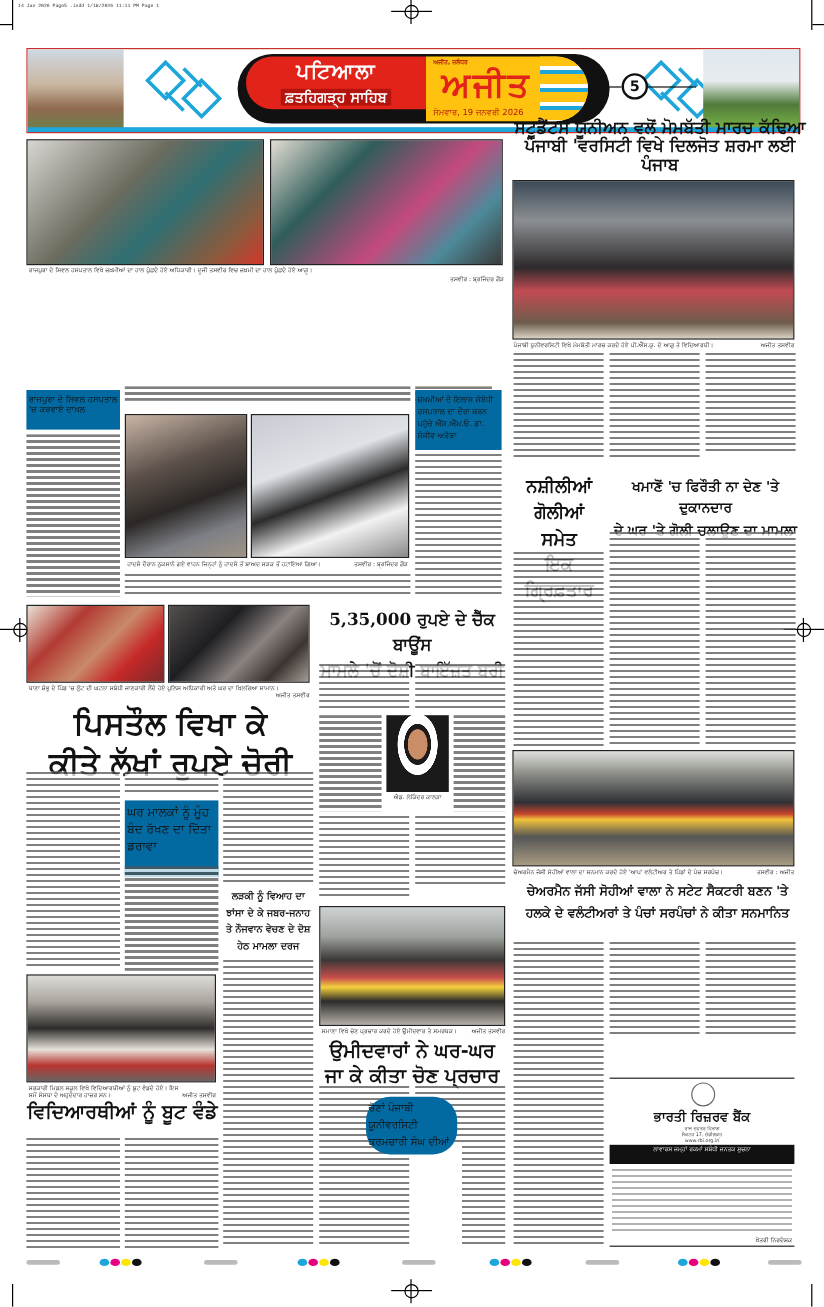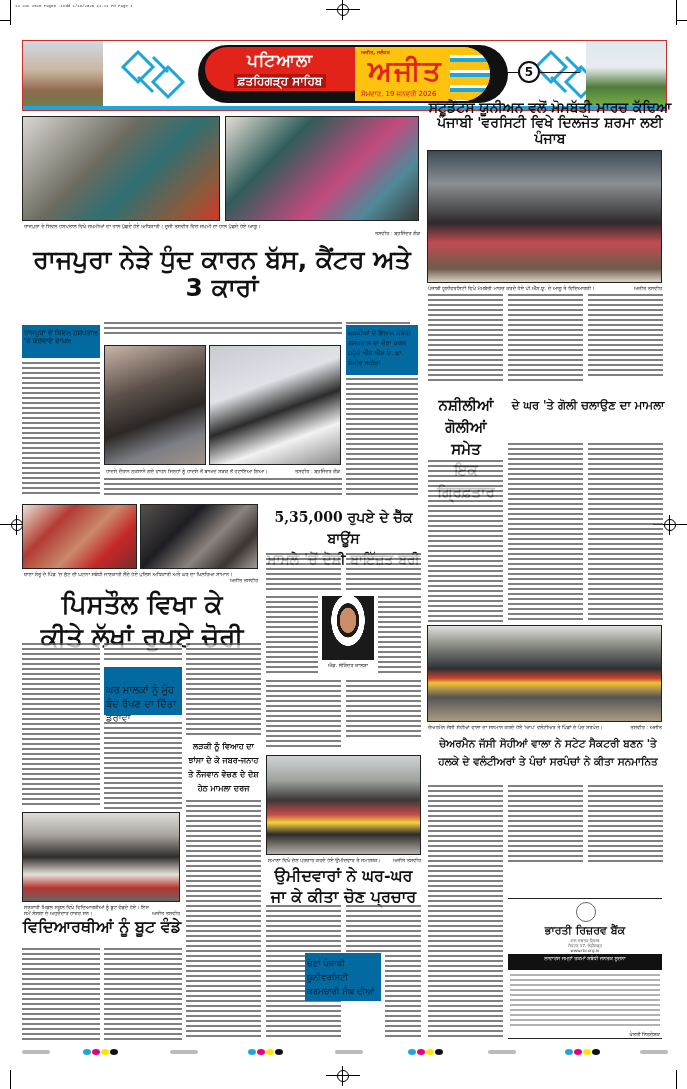--- a/index.html
+++ b/index.html
@@ -104,21 +104,20 @@
   <div class="pageline"></div>
   <div class="mast-photo-r"></div>
   <div class="mast-blue"></div>
 </div>
 
 <div class="photo" style="left:22px;top:116px;width:198px;height:105px;background:linear-gradient(135deg,#d9d6d2 0%,#6b6b5e 40%,#2f6f73 60%,#8c5a3c 85%,#d2372b 100%);"></div>
 <div class="photo" style="left:225px;top:116px;width:194px;height:105px;background:linear-gradient(135deg,#e3ddd3 0%,#2f5d5a 30%,#c34a7d 60%,#4e8a9a 80%,#3a3a3a 100%);"></div>
 <div class="caption" style="left:24px;top:223px;width:395px;">ਰਾਜਪੁਰਾ ਦੇ ਸਿਵਲ ਹਸਪਤਾਲ ਵਿਖੇ ਜ਼ਖ਼ਮੀਆਂ ਦਾ ਹਾਲ ਪੁੱਛਦੇ ਹੋਏ ਅਧਿਕਾਰੀ। ਦੂਜੀ ਤਸਵੀਰ ਵਿਚ ਜ਼ਖ਼ਮੀ ਦਾ ਹਾਲ ਪੁੱਛਦੇ ਹੋਏ ਆਗੂ।</div>
 <div class="caption" style="left:360px;top:230px;width:60px;text-align:right;">ਤਸਵੀਰ : ਬ੍ਰਜਿੰਦਰ ਗੌੜ</div>
 <div class="hl" style="left:22px;top:246px;width:400px;font-size:25px;">
-  <div>ਰਾਜਪੁਰਾ ਨੇੜੇ ਧੁੰਦ ਕਾਰਨ ਬੱਸ, ਕੈਂਟਰ ਅਤੇ 3 ਕਾਰਾਂ</div>
 </div>
 <div class="yellowbox" style="left:22px;top:325px;width:78px;height:33px;font-size:7px;padding:4px 2px;">ਰਾਜਪੁਰਾ ਦੇ ਸਿਵਲ ਹਸਪਤਾਲ 'ਚ ਕਰਵਾਏ ਦਾਖ਼ਲ</div>
 <div class="text-block" style="left:22px;top:362px;width:78px;height:135px;"></div>
 <div class="text-block" style="left:104px;top:322px;width:238px;height:12px;"></div>
 <div class="text-block" style="left:346px;top:322px;width:64px;height:12px;"></div>
 <div class="photo" style="left:104px;top:345px;width:102px;height:120px;background:linear-gradient(160deg,#c9b5a7 0%,#5d524b 35%,#2b2725 60%,#7d7f86 80%,#a09486 100%);"></div>
 <div class="photo" style="left:209px;top:345px;width:132px;height:120px;background:linear-gradient(160deg,#c8cbd1 0%,#dfe3e8 35%,#2b2b2b 55%,#f2f2f2 75%,#8a8a8a 100%);"></div>
 <div class="caption" style="left:106px;top:468px;width:170px;">ਹਾਦਸੇ ਦੌਰਾਨ ਨੁਕਸਾਨੇ ਗਏ ਵਾਹਨ ਜਿਨ੍ਹਾਂ ਨੂੰ ਹਾਦਸੇ ਤੋਂ ਬਾਅਦ ਸੜਕ ਤੋਂ ਹਟਾਇਆ ਗਿਆ।</div>
 <div class="caption" style="left:280px;top:468px;width:60px;text-align:right;">ਤਸਵੀਰ : ਬ੍ਰਜਿੰਦਰ ਗੌੜ</div>
 <div class="text-block" style="left:104px;top:478px;width:238px;height:20px;"></div>
@@ -137,36 +136,37 @@
 <div class="text-block" style="left:588px;top:294px;width:75px;height:85px;"></div>
 
 <div class="hl" style="left:428px;top:395px;width:76px;font-size:15px;line-height:1.45;">
   <div>ਨਸ਼ੀਲੀਆਂ</div>
   <div>ਗੋਲੀਆਂ ਸਮੇਤ</div>
   <div>ਇਕ ਗ੍ਰਿਫ਼ਤਾਰ</div>
 </div>
 <div class="text-block" style="left:428px;top:460px;width:75px;height:165px;"></div>
 
 <div class="hl" style="left:508px;top:396px;width:160px;font-size:11.5px;line-height:1.6;">
+  <div>ਖਮਾਣੋਂ 'ਚ ਫਿਰੌਤੀ ਨਾ ਦੇਣ 'ਤੇ ਦੁਕਾਨਦਾਰ</div>
   <div>ਦੇ ਘਰ 'ਤੇ ਗੋਲੀ ਚਲਾਉਣ ਦਾ ਮਾਮਲਾ</div>
 </div>
 <div class="text-block" style="left:508px;top:443px;width:75px;height:180px;"></div>
 <div class="text-block" style="left:588px;top:443px;width:75px;height:180px;"></div>
 
 <div class="photo" style="left:22px;top:504px;width:115px;height:65px;background:linear-gradient(135deg,#e9e1d4 0%,#b23b33 30%,#c98a6a 55%,#c62828 75%,#7b2a2a 100%);"></div>
 <div class="photo" style="left:140px;top:504px;width:118px;height:65px;background:linear-gradient(135deg,#55504d 0%,#1e1e22 35%,#8b8380 60%,#3c3430 80%,#a39d97 100%);"></div>
 <div class="caption" style="left:24px;top:571px;width:234px;">ਥਾਣਾ ਸ਼ੰਭੂ ਦੇ ਪਿੰਡ 'ਚ ਲੁੱਟ ਦੀ ਘਟਨਾ ਸਬੰਧੀ ਜਾਣਕਾਰੀ ਲੈਂਦੇ ਹੋਏ ਪੁਲਿਸ ਅਧਿਕਾਰੀ ਅਤੇ ਘਰ ਦਾ ਖਿਲਰਿਆ ਸਾਮਾਨ।</div>
 <div class="caption" style="left:210px;top:577px;width:48px;text-align:right;">ਅਜੀਤ ਤਸਵੀਰ</div>
 <div class="hl" style="left:22px;top:588px;width:240px;font-size:26px;line-height:1.25;">
   <div>ਪਿਸਤੌਲ ਵਿਖਾ ਕੇ</div>
   <div>ਕੀਤੇ ਲੱਖਾਂ ਰੁਪਏ ਚੋਰੀ</div>
 </div>
 <div class="text-block" style="left:22px;top:643px;width:78px;height:165px;"></div>
 <div class="text-block" style="left:104px;top:643px;width:78px;height:20px;"></div>
-<div class="yellowbox" style="left:104px;top:667px;width:78px;height:48px;font-size:10px;padding:16px 2px;line-height:14px;">ਘਰ ਮਾਲਕਾਂ ਨੂੰ ਮੂੰਹ ਬੰਦ ਰੱਖਣ ਦਾ ਦਿੱਤਾ ਡਰਾਵਾ</div>
+<div class="yellowbox" style="left:104px;top:667px;width:78px;height:64px;font-size:10px;padding:4px 2px;line-height:14px;">ਘਰ ਮਾਲਕਾਂ ਨੂੰ ਮੂੰਹ ਬੰਦ ਰੱਖਣ ਦਾ ਦਿੱਤਾ ਡਰਾਵਾ</div>
 <div class="text-block" style="left:104px;top:722px;width:78px;height:87px;"></div>
 <div class="text-block" style="left:186px;top:643px;width:75px;height:92px;"></div>
 
 <div class="hl" style="left:186px;top:740px;width:75px;font-size:8px;line-height:1.75;">ਲੜਕੀ ਨੂੰ ਵਿਆਹ ਦਾ ਝਾਂਸਾ ਦੇ ਕੇ ਜਬਰ-ਜਨਾਹ ਤੇ ਨੌਜਵਾਨ ਵੇਚਣ ਦੇ ਦੋਸ਼ ਹੇਠ ਮਾਮਲਾ ਦਰਜ</div>
 <div class="text-block" style="left:186px;top:800px;width:75px;height:240px;"></div>
 
 <div class="hl" style="left:266px;top:507px;width:155px;font-size:14px;line-height:1.5;font-family:'DejaVu Serif',serif;">
   <div>5,35,000 ਰੁਪਏ ਦੇ ਚੈੱਕ ਬਾਊਂਸ</div>
   <div>ਮਾਮਲੇ 'ਚੋਂ ਦੋਸ਼ੀ ਬਾਇੱਜ਼ਤ ਬਰੀ</div>
 </div>
@@ -181,21 +181,21 @@
 
 <div class="photo" style="left:266px;top:755px;width:155px;height:100px;background:linear-gradient(180deg,#cfd2d4 0%,#9ea39e 25%,#3b3836 45%,#c84e4c 60%,#f4d23a 68%,#2d2b2b 80%,#b5b0a7 100%);"></div>
 <div class="caption" style="left:268px;top:857px;width:120px;">ਸਮਾਣਾ ਵਿਖੇ ਚੋਣ ਪ੍ਰਚਾਰ ਕਰਦੇ ਹੋਏ ਉਮੀਦਵਾਰ ਤੇ ਸਮਰਥਕ।</div>
 <div class="caption" style="left:385px;top:857px;width:36px;text-align:right;">ਅਜੀਤ ਤਸਵੀਰ</div>
 <div class="hl" style="left:266px;top:866px;width:155px;font-size:16px;line-height:1.3;">
   <div>ਉਮੀਦਵਾਰਾਂ ਨੇ ਘਰ-ਘਰ</div>
   <div>ਜਾ ਕੇ ਕੀਤਾ ਚੋਣ ਪ੍ਰਚਾਰ</div>
 </div>
 <div class="text-block" style="left:266px;top:905px;width:75px;height:135px;"></div>
 <div class="text-block" style="left:346px;top:905px;width:75px;height:50px;"></div>
-<div class="yellowbox" style="left:305px;top:953px;width:76px;height:48px;font-size:8.5px;padding:3px 2px;line-height:14px;">ਚੋਣਾਂ ਪੰਜਾਬੀ ਯੂਨੀਵਰਸਿਟੀ ਕਰਮਚਾਰੀ ਸੰਘ ਦੀਆਂ</div>
+<div class="yellowbox" style="left:305px;top:914px;width:76px;height:48px;font-size:8.5px;padding:3px 2px;line-height:14px;border-radius:20px;">ਚੋਣਾਂ ਪੰਜਾਬੀ ਯੂਨੀਵਰਸਿਟੀ ਕਰਮਚਾਰੀ ਸੰਘ ਦੀਆਂ</div>
 <div class="text-block" style="left:385px;top:955px;width:36px;height:85px;"></div>
 
 <div class="photo" style="left:22px;top:812px;width:158px;height:90px;background:linear-gradient(180deg,#dedcd8 0%,#a9a49d 25%,#2f2c2b 50%,#e6e2da 70%,#b83531 85%,#6a6460 100%);"></div>
 <div class="caption" style="left:24px;top:904px;width:130px;">ਸਰਕਾਰੀ ਮਿਡਲ ਸਕੂਲ ਵਿਖੇ ਵਿਦਿਆਰਥੀਆਂ ਨੂੰ ਬੂਟ ਵੰਡਦੇ ਹੋਏ। ਇਸ ਸਮੇਂ ਸੰਸਥਾ ਦੇ ਅਹੁਦੇਦਾਰ ਹਾਜ਼ਰ ਸਨ।</div>
 <div class="caption" style="left:145px;top:910px;width:35px;text-align:right;">ਅਜੀਤ ਤਸਵੀਰ</div>
 <div class="hl" style="left:22px;top:918px;width:160px;font-size:16px;">ਵਿਦਿਆਰਥੀਆਂ ਨੂੰ ਬੂਟ ਵੰਡੇ</div>
 <div class="text-block" style="left:22px;top:948px;width:78px;height:92px;"></div>
 <div class="text-block" style="left:104px;top:948px;width:78px;height:92px;"></div>
 
 <div class="photo" style="left:427px;top:625px;width:235px;height:97px;background:linear-gradient(180deg,#dfe0dc 0%,#8b8d86 20%,#2f3035 45%,#c7452d 55%,#f2c23b 60%,#555 75%,#a89b82 100%);"></div>

